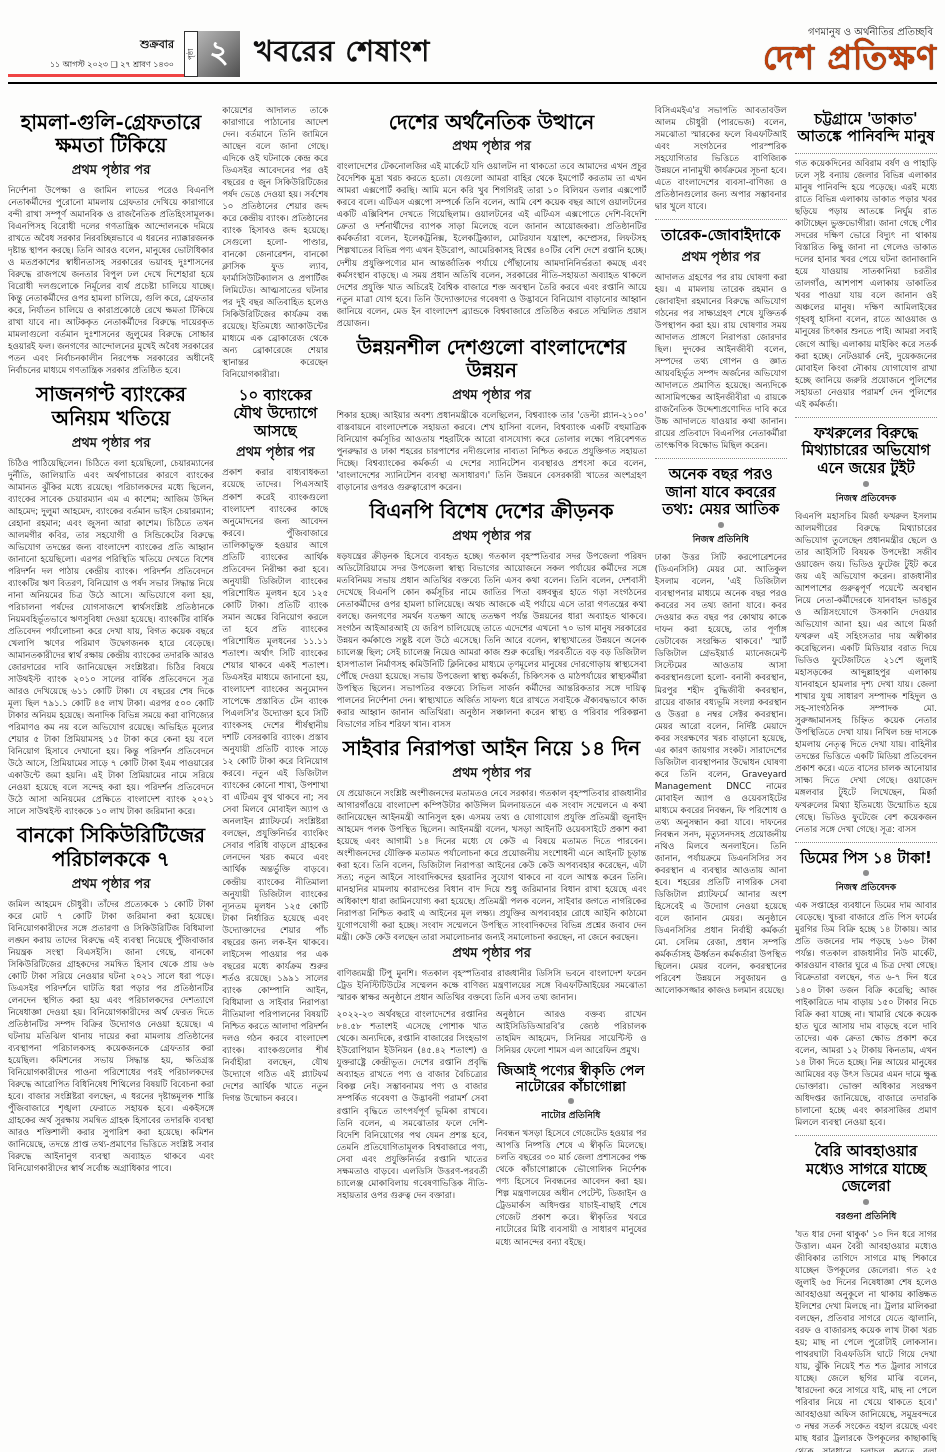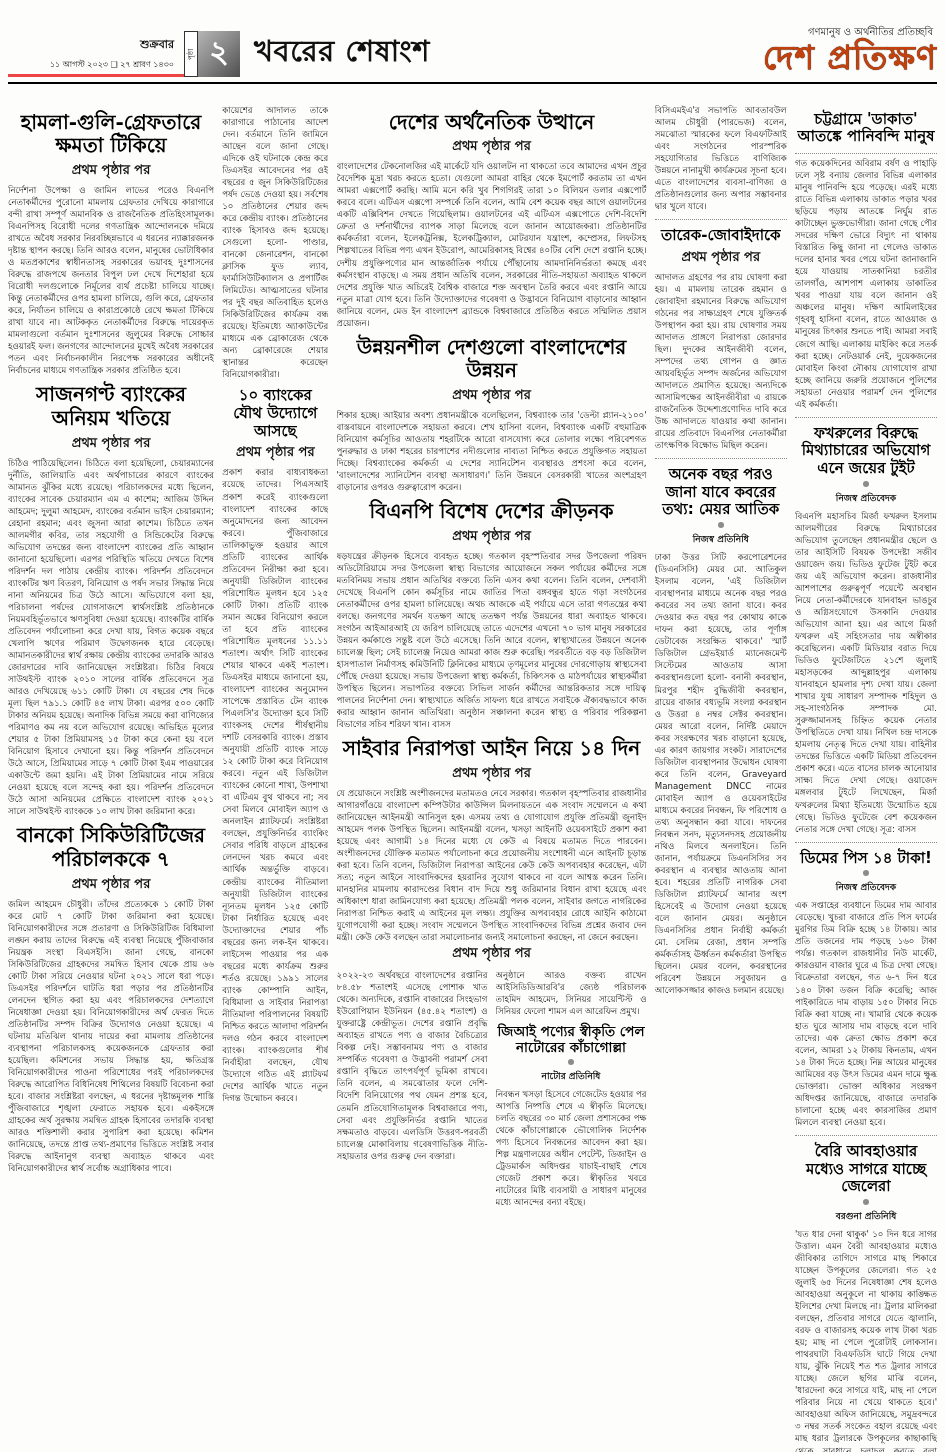--- a/index.html
+++ b/index.html
@@ -110,20 +110,21 @@
         <div class="cont">প্রথম পৃষ্ঠার পর</div>
         <p class="body">ষড়যন্ত্রের ক্রীড়নক হিসেবে ব্যবহৃত হচ্ছে। গতকাল বৃহস্পতিবার সদর উপজেলা পরিষদ অডিটোরিয়ামে সদর উপজেলা স্বাস্থ্য বিভাগের আয়োজনে সকল পর্যায়ের কর্মীদের সঙ্গে মতবিনিময় সভায় প্রধান অতিথির বক্তব্যে তিনি এসব কথা বলেন। তিনি বলেন, দেশবাসী দেখেছে বিএনপি কোন কর্মসূচির নামে জাতির পিতা বঙ্গবন্ধুর হাতে গড়া সংগঠনের নেতাকর্মীদের ওপর হামলা চালিয়েছে। অথচ আজকে এই পর্যায়ে এসে তারা গণতন্ত্রের কথা বলছে। জনগণের সমর্থন যতক্ষণ আছে ততক্ষণ পর্যন্ত উন্নয়নের ধারা অব্যাহত থাকবে। সংগঠন আইআরআই যে জরিপ চালিয়েছে তাতে এদেশের এখনো ৭০ ভাগ মানুষ সরকারের উন্নয়ন কর্মকাণ্ডে সন্তুষ্ট বলে উঠে এসেছে। তিনি আরে বলেন, স্বাস্থ্যখাতের উন্নয়নে অনেক চ্যালেঞ্জ ছিল; সেই চ্যালেঞ্জ নিয়েও আমরা কাজ শুরু করেছি। পরবর্তীতে বড় বড় ডিজিটাল হাসপাতাল নির্মাণসহ কমিউনিটি ক্লিনিকের মাধ্যমে তৃণমূলের মানুষের দোরগোড়ায় স্বাস্থ্যসেবা পৌঁছে দেওয়া হয়েছে। সভায় উপজেলা স্বাস্থ্য কর্মকর্তা, চিকিৎসক ও মাঠপর্যায়ের স্বাস্থ্যকর্মীরা উপস্থিত ছিলেন। সভাপতির বক্তব্যে সিভিল সার্জন কর্মীদের আন্তরিকতার সঙ্গে দায়িত্ব পালনের নির্দেশনা দেন। স্বাস্থ্যখাতে অর্জিত সাফল্য ধরে রাখতে সবাইকে ঐক্যবদ্ধভাবে কাজ করার আহ্বান জানান অতিথিরা। অনুষ্ঠান সঞ্চালনা করেন স্বাস্থ্য ও পরিবার পরিকল্পনা বিভাগের সচিব শরিফা খান। বাসস</p>
       </article>
       <article>
         <h2 class="hl hl-xl">সাইবার নিরাপত্তা আইন নিয়ে ১৪ দিন</h2>
         <div class="cont">প্রথম পৃষ্ঠার পর</div>
         <p class="body">যে প্রয়োজনে সংশ্লিষ্ট অংশীজনদের মতামতও নেবে সরকার। গতকাল বৃহস্পতিবার রাজধানীর আগারগাঁওয়ে বাংলাদেশ কম্পিউটার কাউন্সিল মিলনায়তনে এক সংবাদ সম্মেলনে এ কথা জানিয়েছেন আইনমন্ত্রী আনিসুল হক। এসময় তথ্য ও যোগাযোগ প্রযুক্তি প্রতিমন্ত্রী জুনাইদ আহমেদ পলক উপস্থিত ছিলেন। আইনমন্ত্রী বলেন, খসড়া আইনটি ওয়েবসাইটে প্রকাশ করা হয়েছে এবং আগামী ১৪ দিনের মধ্যে যে কেউ এ বিষয়ে মতামত দিতে পারবেন। অংশীজনদের যৌক্তিক মতামত পর্যালোচনা করে প্রয়োজনীয় সংশোধনী এনে আইনটি চূড়ান্ত করা হবে। তিনি বলেন, ডিজিটাল নিরাপত্তা আইনের কেউ কেউ অপব্যবহার করেছেন, এটা সত্য; নতুন আইনে সাংবাদিকদের হয়রানির সুযোগ থাকবে না বলে আশ্বস্ত করেন তিনি। মানহানির মামলায় কারাদণ্ডের বিধান বাদ দিয়ে শুধু জরিমানার বিধান রাখা হয়েছে এবং অধিকাংশ ধারা জামিনযোগ্য করা হয়েছে। প্রতিমন্ত্রী পলক বলেন, সাইবার জগতে নাগরিকের নিরাপত্তা নিশ্চিত করাই এ আইনের মূল লক্ষ্য। প্রযুক্তির অপব্যবহার রোধে আইনি কাঠামো যুগোপযোগী করা হচ্ছে। সংবাদ সম্মেলনে উপস্থিত সাংবাদিকদের বিভিন্ন প্রশ্নের জবাব দেন মন্ত্রী। কেউ কেউ বলছেন তারা সমালোচনার জন্যই সমালোচনা করছেন, না জেনে করছেন।</p>
       </article>
       <article>
         <div class="cont">প্রথম পৃষ্ঠার পর</div>
+        <p class="body">বাণিজ্যমন্ত্রী টিপু মুনশি। গতকাল বৃহস্পতিবার রাজধানীর ডিসিসি ভবনে বাংলাদেশ ফরেন ট্রেড ইনিস্টিটিউটের সম্মেলন কক্ষে বাণিজ্য মন্ত্রণালয়ের সঙ্গে বিএফটিআইয়ের সমঝোতা স্মারক স্বাক্ষর অনুষ্ঠানে প্রধান অতিথির বক্তব্যে তিনি এসব তথ্য জানান।</p>
       </article>
       <div class="split">
         <div class="sub">
           <p class="body">২০২২-২৩ অর্থবছরে বাংলাদেশের রপ্তানির ৮৪.৫৮ শতাংশই এসেছে পোশাক খাত থেকে। অন্যদিকে, রপ্তানি বাজারের সিংহভাগ ইউরোপিয়ান ইউনিয়ন (৪৫.৪২ শতাংশ) ও যুক্তরাষ্ট্রে কেন্দ্রীভূত। দেশের রপ্তানি প্রবৃদ্ধি অব্যাহত রাখতে পণ্য ও বাজার বৈচিত্র্যের বিকল্প নেই। সম্ভাবনাময় পণ্য ও বাজার সম্পর্কিত গবেষণা ও উদ্ভাবনী পরামর্শ সেবা রপ্তানি বৃদ্ধিতে তাৎপর্যপূর্ণ ভূমিকা রাখবে। তিনি বলেন, এ সমঝোতার ফলে দেশি-বিদেশি বিনিয়োগের পথ যেমন প্রশস্ত হবে, তেমনি প্রতিযোগিতামূলক বিশ্ববাজারে পণ্য, সেবা এবং প্রযুক্তিনির্ভর রপ্তানি খাতের সক্ষমতাও বাড়বে। এলডিসি উত্তরণ-পরবর্তী চ্যালেঞ্জ মোকাবিলায় গবেষণাভিত্তিক নীতি-সহায়তার ওপর গুরুত্ব দেন বক্তারা।</p>
         </div>
         <div class="sub">
           <p class="body">অনুষ্ঠানে আরও বক্তব্য রাখেন আইসিডিডিআরবি'র জ্যেষ্ঠ পরিচালক তাহমিদ আহমেদ, সিনিয়র সায়েন্টিস্ট ও সিনিয়র ফেলো শামস এল আরেফিন প্রমুখ।</p>
           <article>
             <h2 class="hl hl-s">জিআই পণ্যের স্বীকৃতি পেল নাটোরের কাঁচাগোল্লা</h2>
             <div class="byline">

